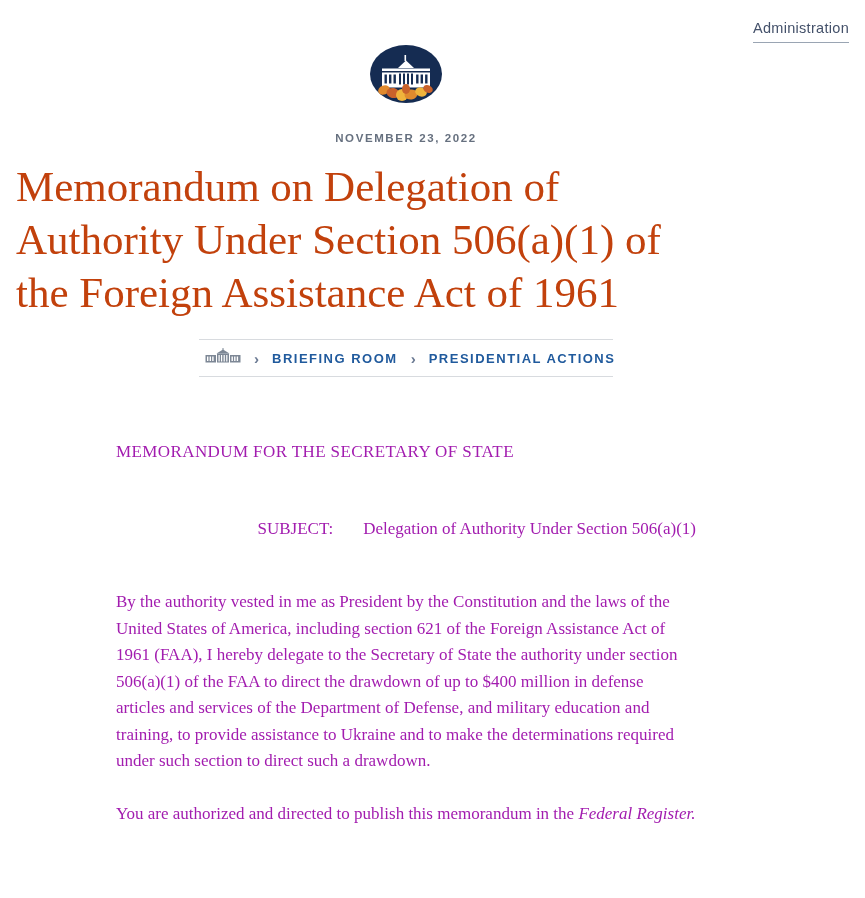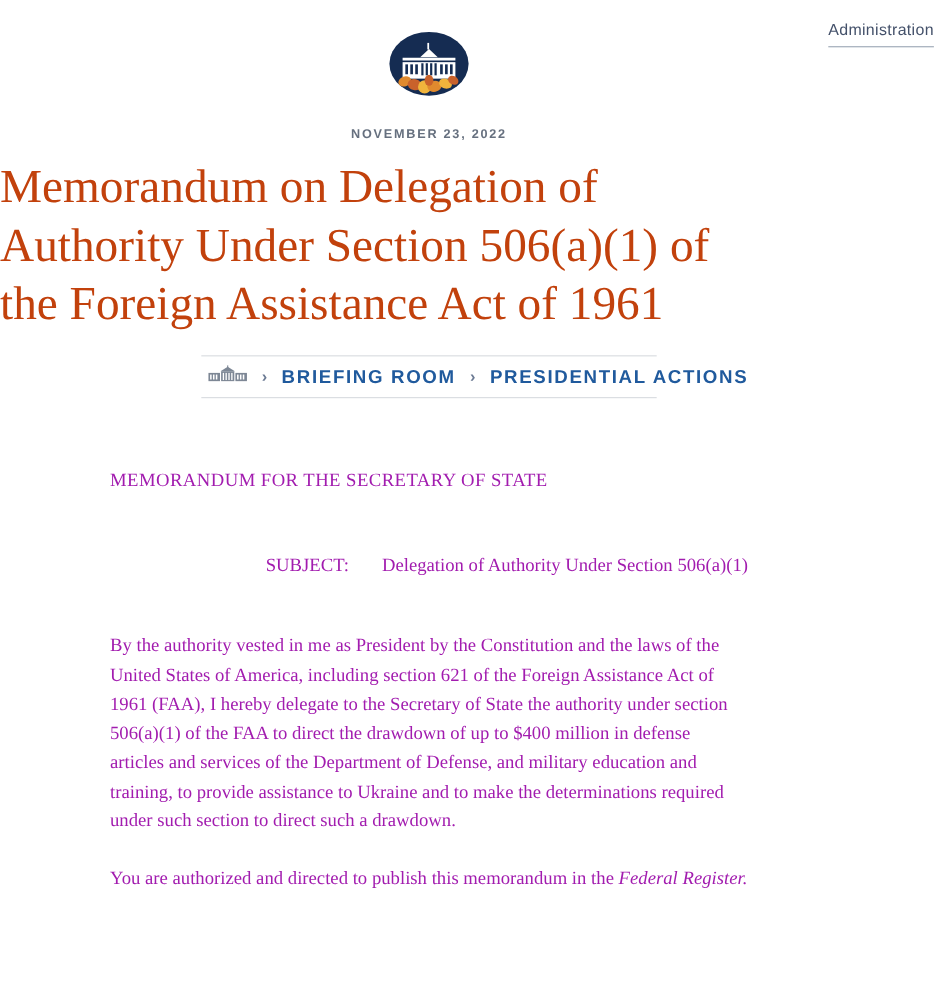--- a/index.html
+++ b/index.html
@@ -18,21 +18,21 @@
     color: #44516a;
     letter-spacing: 0.3px;
     text-decoration: none;
     border-bottom: 1px solid #9aa5b3;
     padding-bottom: 6px;
     cursor: pointer;
   }
 
   .main-col {
     width: 780px;
-    margin: 0;
+    margin: 16px;
     padding-top: 28px;
   }
 
   .logo-link {
     display: block;
     width: 76px;
     margin: 0 auto;
     cursor: pointer;
   }
   .logo-link svg { display: block; }
@@ -68,21 +68,21 @@
   .breadcrumb .wh-icon { flex: 0 0 auto; display: inline-flex; cursor: pointer; }
   .breadcrumb .crumb-sep {
     color: #6b7a93;
     font-size: 15px;
     line-height: 1;
     margin: 0 13px;
     font-weight: 700;
   }
   .breadcrumb a.crumb-link {
     color: #205a9d;
-    font-size: 17px;
+    font-size: 13px;
     font-weight: 700;
     letter-spacing: 1.5px;
     text-decoration: none;
     cursor: pointer;
     white-space: nowrap;
   }
 
   article.memo {
     width: 580px;
     margin: 62px 0 0 100px;

